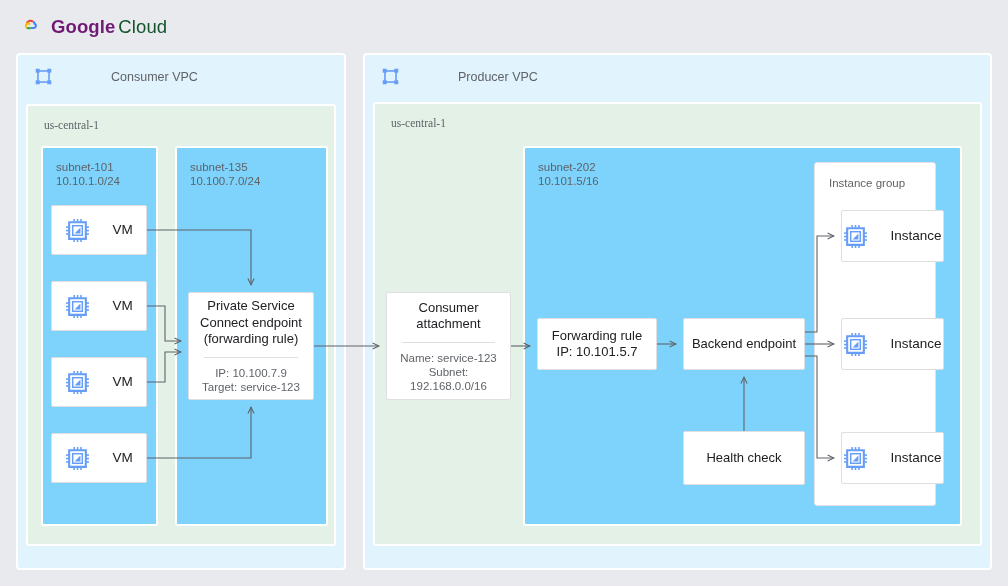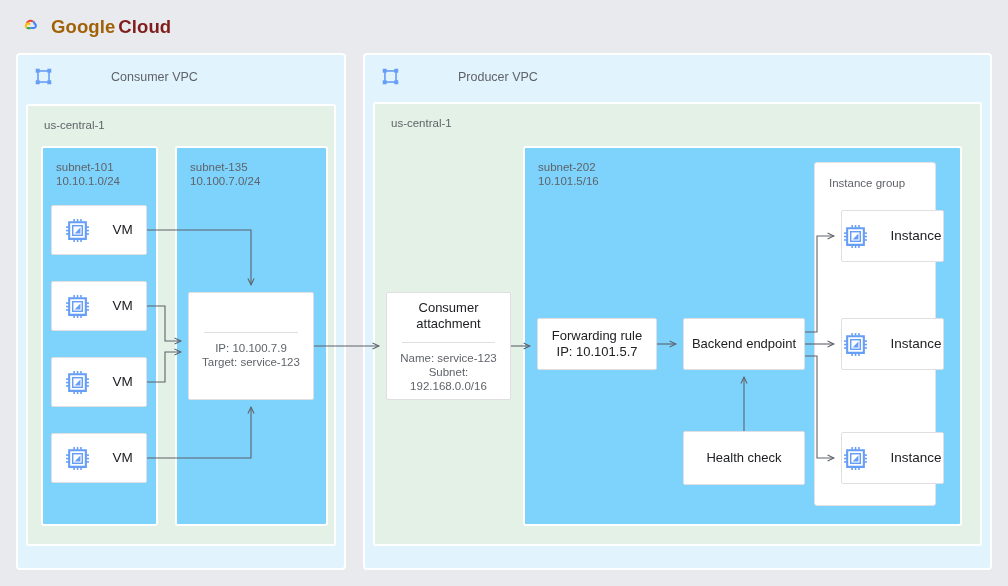--- a/index.html
+++ b/index.html
@@ -30,26 +30,26 @@
     width: 26px;
     height: 26px;
     flex: none;
   }
   #gc-wordmark {
     font-size: 18.5px;
     letter-spacing: 0.1px;
     white-space: nowrap;
   }
   #gc-wordmark .w-google {
-    color: #a16207;
+    color: #701a75;
     font-weight: 600;
   }
   #gc-wordmark .w-cloud {
-    color: #7f1d1d;
-    font-weight: 700;
+    color: #14532d;
+    font-weight: 400;
     margin-left: 3px;
   }
 
   
   .vpc {
     position: absolute;
     background: #e1f3fd;
     border: 2px solid #ffffff;
     border-radius: 4px;
     box-sizing: border-box;
@@ -81,20 +81,21 @@
     border-radius: 3px;
     box-sizing: border-box;
   }
   .region-label {
     position: absolute;
     left: 16px;
     top: 13px;
     font-size: 11.5px;
     color: #5f6368;
     white-space: nowrap;
+    font-family: Liberation Serif, serif;
   }
 
   .subnet {
     position: absolute;
     background: #7dd3fc;
     border: 2px solid #ffffff;
     border-radius: 3px;
     box-sizing: border-box;
   }
   .subnet-label {
@@ -307,20 +308,23 @@
         <rect x="20.4" y="14.6" width="2.6" height="1.5"></rect>
       <path d="M4 4h16v16H4z" fill="none" stroke="#669df6" stroke-width="2"></path>
       <rect x="7.4" y="7.4" width="9.2" height="9.2" fill="none" stroke="#669df6" stroke-width="1.4"></rect>
       <path d="M9.2 14.8l5.6-5.6v5.6z"></path>
     </g>
   </svg>
   <span class="node-title">VM</span>
 </div>
 
 <div class="node" style="left:188px; top:292px; width:126px; height:108px;">
+  <div class="node-title">Private Service
+Connect endpoint
+(forwarding rule)</div>
   <div class="node-divider"></div>
   <div class="node-sub">IP: 10.100.7.9
 Target: service-123</div>
 </div>
 
 <div class="vpc" style="left:363px; top:53px; width:629px; height:517px;">
   <div class="vpc-header">
     <svg class="vpc-icon" viewBox="0 0 24 24">
       <rect x="5" y="5" width="14" height="14" fill="none" stroke="#669df6" stroke-width="2"></rect>
       <rect x="2.2" y="2.2" width="5" height="5" fill="#669df6"></rect>

